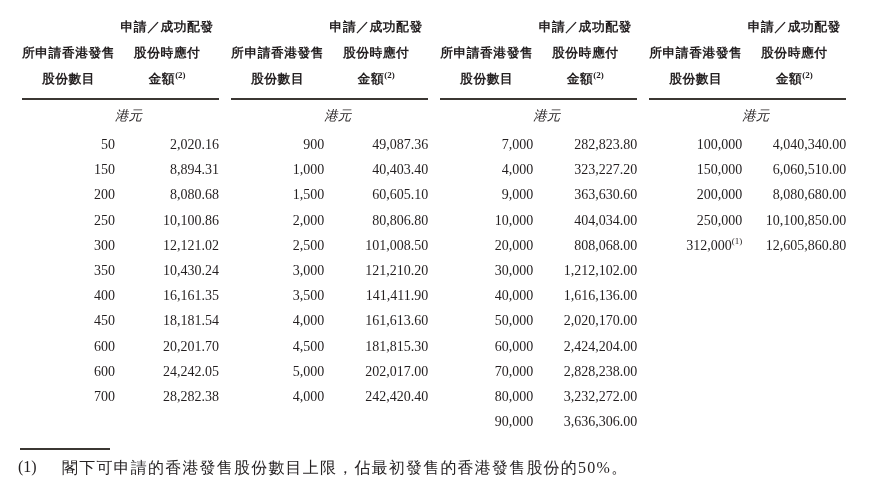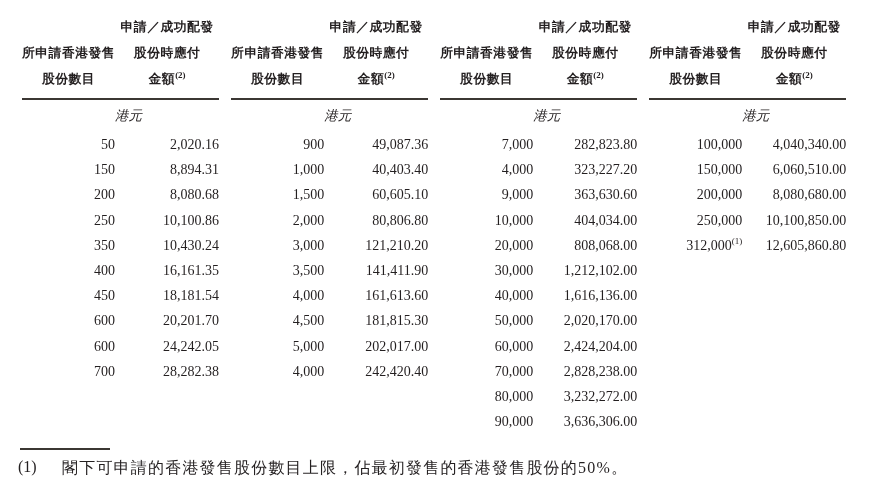--- a/index.html
+++ b/index.html
@@ -114,20 +114,24 @@
           </tr>
           <tr>
             <td class="num shares">200</td>
             <td class="num amount">8,080.68</td>
           </tr>
           <tr>
             <td class="num shares">250</td>
             <td class="num amount">10,100.86</td>
           </tr>
           <tr>
+            <td class="num shares">300</td>
+            <td class="num amount">12,121.02</td>
+          </tr>
+          <tr>
             <td class="num shares">350</td>
             <td class="num amount">10,430.24</td>
           </tr>
           <tr>
             <td class="num shares">400</td>
             <td class="num amount">16,161.35</td>
           </tr>
           <tr>
             <td class="num shares">450</td>
             <td class="num amount">18,181.54</td>
@@ -177,20 +181,24 @@
             <td class="num shares">1,000</td>
             <td class="num amount">40,403.40</td>
           </tr>
           <tr>
             <td class="num shares">1,500</td>
             <td class="num amount">60,605.10</td>
           </tr>
           <tr>
             <td class="num shares">2,000</td>
             <td class="num amount">80,806.80</td>
+          </tr>
+          <tr>
+            <td class="num shares">2,500</td>
+            <td class="num amount">101,008.50</td>
           </tr>
           <tr>
             <td class="num shares">3,000</td>
             <td class="num amount">121,210.20</td>
           </tr>
           <tr>
             <td class="num shares">3,500</td>
             <td class="num amount">141,411.90</td>
           </tr>
           <tr>

